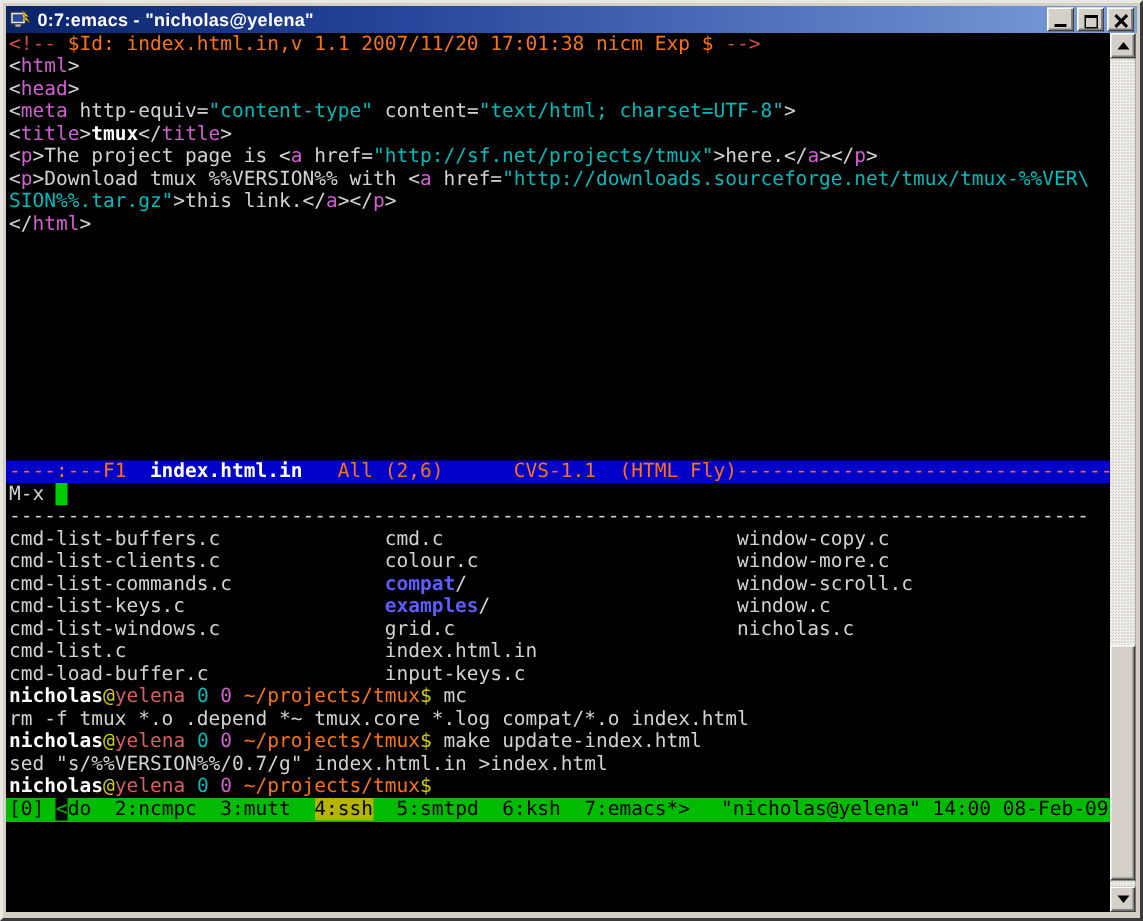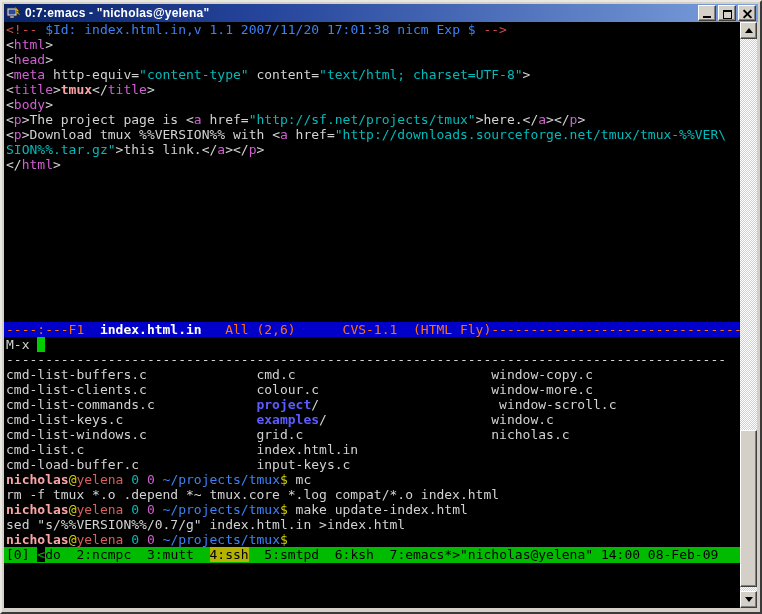--- a/index.html
+++ b/index.html
@@ -37,26 +37,26 @@
   .glyph-close:before{transform:rotate(45deg);}
   .glyph-close:after{transform:rotate(-45deg);}
   .body{display:flex;height:586px;}
   .terminal{
     width:736px;height:586px;background:#000000;overflow:hidden;
     font-family:"DejaVu Sans Mono",monospace;font-size:13px;
     flex:0 0 auto;
   }
   .line{height:15px;line-height:15px;white-space:pre;padding-left:2px;overflow:hidden;}
   .modeline{background:#0000c8;}
-  .statusline{background:#00bb00;display:flex;justify-content:flex-start;height:16px;line-height:16px;padding-right:1px;}
+  .statusline{background:#00bb00;display:flex;justify-content:space-between;height:16px;line-height:16px;padding-right:1px;}
   .c-def{color:#d2d2d2;}
-  .c-w{color:#fca5a5;font-weight:bold;}
+  .c-w{color:#ffffff;font-weight:bold;}
   .c-red{color:#cd4c4c;}
   .c-red2{color:#d75f5f;text-align:center;}
-  .c-green{color:#3b82f6;}
+  .c-green{color:#f97316;}
   .c-yellow{color:#cfcf00;}
   .c-cyan{color:#00bbbb;}
   .c-magenta{color:#d25fd2;}
   .c-blue{color:#5c5cff;font-weight:bold;}
   .c-ml{color:#f97316;}
   .c-mlb{color:#ffffff;font-weight:bold;}
   .c-cursor{background:#00cc00;color:#000000;}
   .c-sb{color:#000000;}
   .c-sbrev{background:#000000;color:#00bb00;}
   .c-sbflag{background:#b3b300;color:#000000;}
@@ -104,41 +104,40 @@
       </span>
   </div>
   <div class="body">
     <div class="terminal">
       <div>
           <div class="line"><span class="c-red">&lt;!-- </span><span class="c-green">$Id: index.html.in,v 1.1 2007/11/20 17:01:38 nicm Exp $</span><span class="c-red"> --&gt;</span></div>
           <div class="line"><span class="c-def">&lt;</span><span class="c-magenta">html</span><span class="c-def">&gt;</span></div>
           <div class="line"><span class="c-def">&lt;</span><span class="c-magenta">head</span><span class="c-def">&gt;</span></div>
           <div class="line"><span class="c-def">&lt;</span><span class="c-magenta">meta</span><span class="c-def"> http-equiv=</span><span class="c-cyan">"content-type"</span><span class="c-def"> content=</span><span class="c-cyan">"text/html; charset=UTF-8"</span><span class="c-def">&gt;</span></div>
           <div class="line"><span class="c-def">&lt;</span><span class="c-magenta">title</span><span class="c-def">&gt;</span><span class="c-w">tmux</span><span class="c-def">&lt;/</span><span class="c-magenta">title</span><span class="c-def">&gt;</span></div>
-          <div class="line"><span class="c-def">&lt;</span><span class="c-magenta">body</span><span class="c-def">&gt;</span></div>
           <div class="line"><span class="c-def">&lt;</span><span class="c-magenta">p</span><span class="c-def">&gt;</span><span class="c-def">The project page is </span><span class="c-def">&lt;</span><span class="c-magenta">a</span><span class="c-def"> href=</span><span class="c-cyan">"http://sf.net/projects/tmux"</span><span class="c-def">&gt;</span><span class="c-def">here.</span><span class="c-def">&lt;/</span><span class="c-magenta">a</span><span class="c-def">&gt;&lt;/</span><span class="c-magenta">p</span><span class="c-def">&gt;</span></div>
           <div class="line"><span class="c-def">&lt;</span><span class="c-magenta">p</span><span class="c-def">&gt;</span><span class="c-def">Download tmux %%VERSION%% with </span><span class="c-def">&lt;</span><span class="c-magenta">a</span><span class="c-def"> href=</span><span class="c-cyan">"http://downloads.sourceforge.net/tmux/tmux-%%VER\</span></div>
           <div class="line"><span class="c-cyan">SION%%.tar.gz"</span><span class="c-def">&gt;</span><span class="c-def">this link.</span><span class="c-def">&lt;/</span><span class="c-magenta">a</span><span class="c-def">&gt;&lt;/</span><span class="c-magenta">p</span><span class="c-def">&gt;</span></div>
           <div class="line"><span class="c-def">&lt;/</span><span class="c-magenta">html</span><span class="c-def">&gt;</span></div>
           <div class="line"></div>
           <div class="line"></div>
           <div class="line"></div>
           <div class="line"></div>
           <div class="line"></div>
           <div class="line"></div>
           <div class="line"></div>
           <div class="line"></div>
           <div class="line"></div>
           <div class="line"></div>
           <div class="line modeline"><span class="c-ml">----:---F1  </span><span class="c-mlb">index.html.in</span><span class="c-ml">   All (2,6)      CVS-1.1  (HTML Fly)</span><span class="c-ml">--------------------------------------------</span></div>
           <div class="line"><span class="c-def">M-x </span><span class="c-cursor"> </span></div>
           <div class="line"><span class="c-def">--------------------------------------------------------------------------------------------</span></div>
           <div class="line"><span class="c-def">cmd-list-buffers.c              </span><span class="c-def">cmd.c                         </span><span class="c-def">window-copy.c</span></div>
           <div class="line"><span class="c-def">cmd-list-clients.c              </span><span class="c-def">colour.c                      </span><span class="c-def">window-more.c</span></div>
-          <div class="line"><span class="c-def">cmd-list-commands.c             </span><span class="c-blue">project</span><span class="c-def">/                       </span><span class="c-def">window-scroll.c</span></div>
+          <div class="line"><span class="c-def">cmd-list-commands.c             </span><span class="c-blue">compat</span><span class="c-def">/                       </span><span class="c-def">window-scroll.c</span></div>
           <div class="line"><span class="c-def">cmd-list-keys.c                 </span><span class="c-blue">examples</span><span class="c-def">/                     </span><span class="c-def">window.c</span></div>
           <div class="line"><span class="c-def">cmd-list-windows.c              </span><span class="c-def">grid.c                        </span><span class="c-def">nicholas.c</span></div>
           <div class="line"><span class="c-def">cmd-list.c                      </span><span class="c-def">index.html.in</span></div>
           <div class="line"><span class="c-def">cmd-load-buffer.c               </span><span class="c-def">input-keys.c</span></div>
           <div class="line"><span class="c-w">nicholas</span><span class="c-yellow">@</span><span class="c-red2">yelena</span><span class="c-def"> </span><span class="c-cyan">0</span><span class="c-def"> </span><span class="c-magenta">0</span><span class="c-def"> </span><span class="c-green">~/projects/tmux</span><span class="c-yellow">$</span><span class="c-def"> mc</span></div>
           <div class="line"><span class="c-def">rm -f tmux *.o .depend *~ tmux.core *.log compat/*.o index.html</span></div>
           <div class="line"><span class="c-w">nicholas</span><span class="c-yellow">@</span><span class="c-red2">yelena</span><span class="c-def"> </span><span class="c-cyan">0</span><span class="c-def"> </span><span class="c-magenta">0</span><span class="c-def"> </span><span class="c-green">~/projects/tmux</span><span class="c-yellow">$</span><span class="c-def"> make update-index.html</span></div>
           <div class="line"><span class="c-def">sed "s/%%VERSION%%/0.7/g" index.html.in &gt;index.html</span></div>
           <div class="line"><span class="c-w">nicholas</span><span class="c-yellow">@</span><span class="c-red2">yelena</span><span class="c-def"> </span><span class="c-cyan">0</span><span class="c-def"> </span><span class="c-magenta">0</span><span class="c-def"> </span><span class="c-green">~/projects/tmux</span><span class="c-yellow">$</span></div>
           <div class="line statusline"><span><span class="c-sb">[0] </span><span class="c-sbrev">&lt;</span><span class="c-sb">do  </span><span class="c-sb">2:ncmpc  </span><span class="c-sb">3:mutt  </span><span class="c-sbflag">4:ssh</span><span class="c-sb">  5:smtpd  </span><span class="c-sb">6:ksh  </span><span class="c-sb">7:emacs*</span><span class="c-sb">&gt;</span></span><span class="c-sb">"nicholas@yelena" 14:00 08-Feb-09</span></div>

